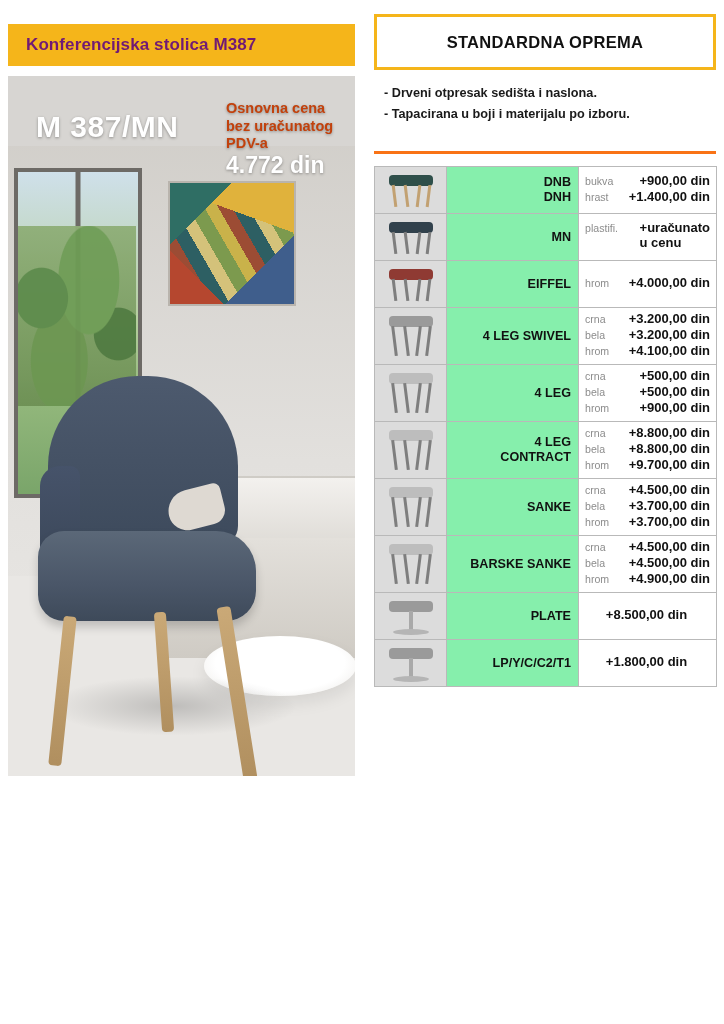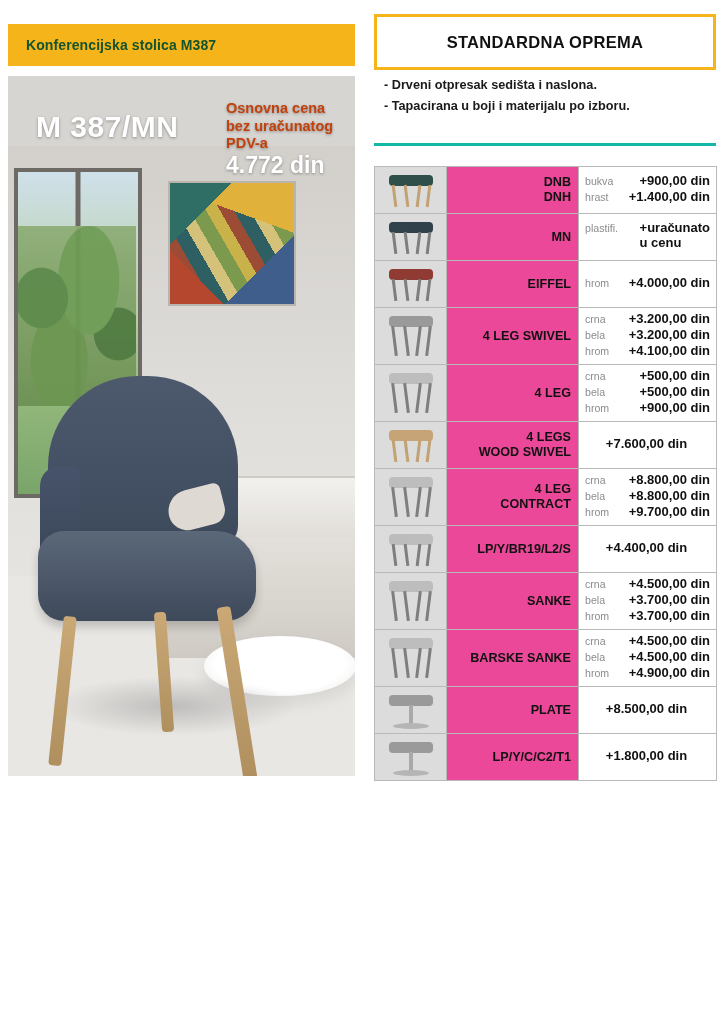--- a/index.html
+++ b/index.html
@@ -22,23 +22,23 @@
     width: 364px; height: 1024px;
   }
   .title-bar {
     position: absolute;
     left: 8px; top: 24px;
     width: 347px; height: 42px;
     background: #f5b51a;
     display: flex; align-items: center;
   }
   .title-bar span {
-    font-size: 14px;
-    font-weight: bold;
-    color: #14532d;
+    font-size: 17px;
+    font-weight: bold;
+    color: #701a75;
     padding-left: 18px;
     letter-spacing: .1px;
   }
 
   .hero {
     position: absolute;
     left: 8px; top: 76px;
     width: 347px; height: 700px;
     overflow: hidden;
     background: #d9d9d9;
@@ -187,23 +187,23 @@
     display: flex; align-items: center; justify-content: center;
   }
   .std-header span {
     font-size: 16.5px;
     font-weight: bold;
     color: #111;
     letter-spacing: .3px;
   }
   .std-list {
     position: absolute;
-    left: 8px; top: 70px;
+    left: 8px; top: 78px;
     width: 342px; height: 76px;
-    border-bottom: 3px solid #14b8a6;
+    border-bottom: 3px solid #f97316;
     padding-left: 10px;
     padding-top: 5px;
   }
   .std-list div {
     font-size: 12.7px;
     font-weight: bold;
     color: #1a1a1a;
     line-height: 1.63;
   }
 
@@ -225,21 +225,21 @@
     text-align: center;
   }
   td.name {
     width: 132px;
     text-align: right;
     padding-right: 7px;
     font-size: 12.6px;
     font-weight: bold;
     color: #111;
     line-height: 1.18;
-    background: #ec4899;
+    background: #86efac;
   }
   td.price {
     width: 138px;
     padding: 0 6px 2px 4px;
     background: #ffffff;
   }
   .prow {
     display: flex;
     align-items: baseline;
     justify-content: flex-end;
@@ -450,40 +450,20 @@
                 <span class="amt" style="white-space: pre-line;">+500,00 din</span>
               </div>
               <div class="prow">
                 <span class="mat">hrom</span>
                 <span class="amt" style="white-space: pre-line;">+900,00 din</span>
               </div>
             </td>
           </tr>
           <tr>
             <td class="thumb">
-              <span class="tb" style="min-height: 46px;">
-                <span class="seat-top wood"></span>
-                <span class="lg wood" style="left: 18px; top: 18px; height: 22px; transform: rotate(-7deg);"></span>
-                <span class="lg wood" style="left: 30px; top: 18px; height: 22px; transform: rotate(-7deg);"></span>
-                <span class="lg wood" style="left: 42px; top: 18px; height: 22px; transform: rotate(7deg);"></span>
-                <span class="lg wood" style="left: 52px; top: 18px; height: 22px; transform: rotate(7deg);"></span>
-              </span>
-            </td>
-            <td class="name">
-              <div>4 LEGS</div>
-              <div>WOOD SWIVEL</div>
-            </td>
-            <td class="price">
-              <div class="prow center">
-                <span class="amt" style="white-space: pre-line;">+7.600,00 din</span>
-              </div>
-            </td>
-          </tr>
-          <tr>
-            <td class="thumb">
               <span class="tb" style="min-height: 56px;">
                 <span class="seat-top lightgrey"></span>
                 <span class="lg" style="left: 18px; top: 18px; height: 30px; transform: rotate(-7deg);"></span>
                 <span class="lg" style="left: 30px; top: 18px; height: 30px; transform: rotate(-7deg);"></span>
                 <span class="lg" style="left: 42px; top: 18px; height: 30px; transform: rotate(7deg);"></span>
                 <span class="lg" style="left: 52px; top: 18px; height: 30px; transform: rotate(7deg);"></span>
               </span>
             </td>
             <td class="name">
               <div>4 LEG</div>
@@ -499,39 +479,20 @@
                 <span class="amt" style="white-space: pre-line;">+8.800,00 din</span>
               </div>
               <div class="prow">
                 <span class="mat">hrom</span>
                 <span class="amt" style="white-space: pre-line;">+9.700,00 din</span>
               </div>
             </td>
           </tr>
           <tr>
             <td class="thumb">
-              <span class="tb" style="min-height: 46px;">
-                <span class="seat-top lightgrey"></span>
-                <span class="lg" style="left: 18px; top: 18px; height: 22px; transform: rotate(-7deg);"></span>
-                <span class="lg" style="left: 30px; top: 18px; height: 22px; transform: rotate(-7deg);"></span>
-                <span class="lg" style="left: 42px; top: 18px; height: 22px; transform: rotate(7deg);"></span>
-                <span class="lg" style="left: 52px; top: 18px; height: 22px; transform: rotate(7deg);"></span>
-              </span>
-            </td>
-            <td class="name">
-              <div>LP/Y/BR19/L2/S</div>
-            </td>
-            <td class="price">
-              <div class="prow center">
-                <span class="amt" style="white-space: pre-line;">+4.400,00 din</span>
-              </div>
-            </td>
-          </tr>
-          <tr>
-            <td class="thumb">
               <span class="tb" style="min-height: 56px;">
                 <span class="seat-top lightgrey"></span>
                 <span class="lg" style="left: 18px; top: 18px; height: 30px; transform: rotate(-7deg);"></span>
                 <span class="lg" style="left: 30px; top: 18px; height: 30px; transform: rotate(-7deg);"></span>
                 <span class="lg" style="left: 42px; top: 18px; height: 30px; transform: rotate(7deg);"></span>
                 <span class="lg" style="left: 52px; top: 18px; height: 30px; transform: rotate(7deg);"></span>
               </span>
             </td>
             <td class="name">
               <div>SANKE</div>

